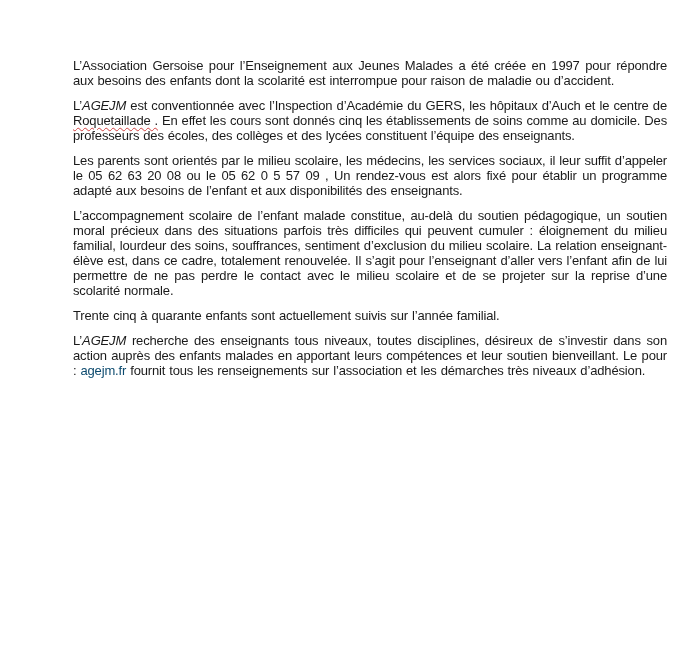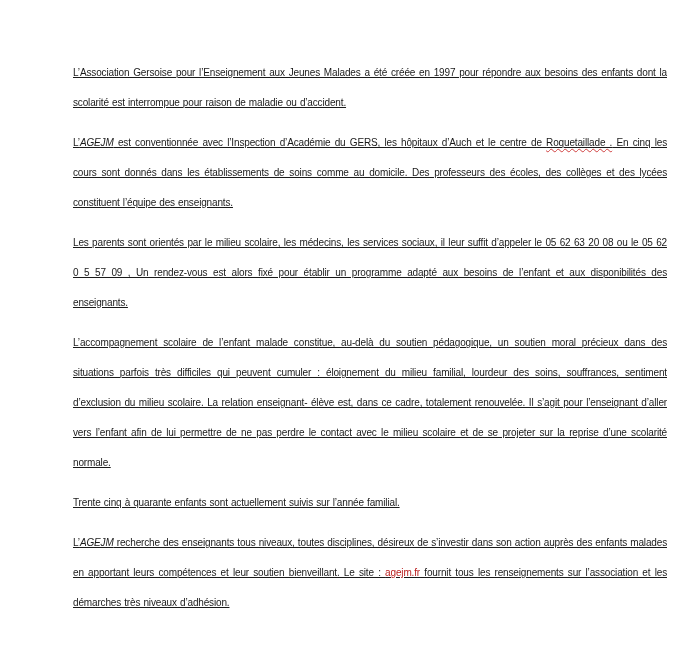--- a/index.html
+++ b/index.html
@@ -12,43 +12,43 @@
   .title {
     font-size: 17.5px; line-height: 27px; font-weight: bold; font-style: italic;
     margin: 0 0 14px 0; letter-spacing: 0.1px; text-align: justify;
   }
   .title .brand {
     color: #b8383c; font-style: normal; font-weight: bold; font-size: 14.5px;
     letter-spacing: -0.3px; padding-left: 2px;
   }
   .title .rest { color: #111; }
   p.para {
-    font-size: 10px; line-height: 30px; margin: 0 0 10px 0;
-    text-align: justify; letter-spacing: -0.15px; word-spacing: 0.5px; text-decoration: underline;
+    font-size: 13px; line-height: 15px; margin: 0 0 10px 0;
+    text-align: justify; letter-spacing: -0.15px; word-spacing: 0.5px;
   }
   .italic { font-style: italic; }
   .squiggle {
     text-decoration: underline wavy #d04040; text-decoration-thickness: 1px;
     text-underline-offset: 2px;
   }
-  .link { color: #b91c1c; text-decoration: none; }
+  .link { color: #0c4a6e; text-decoration: none; }
 </style>
 </head>
 <body>
 
 <div class="page">
 
   <p class="para">L’Association Gersoise pour l’Enseignement aux Jeunes Malades a été créée en 1997 pour répondre aux besoins des enfants  dont la scolarité est interrompue pour raison de maladie ou d’accident.</p>
 
   <p class="para">
-    <span>L’</span><span class="italic">AGEJM</span><span> est conventionnée avec l’Inspection d’Académie du GERS, les hôpitaux d’Auch et le centre de </span><span class="squiggle">Roquetaillade .</span><span> En cinq les cours sont donnés dans les établissements de soins comme au domicile. Des professeurs des écoles, des collèges et des lycées  constituent  l’équipe des enseignants.</span>
+    <span>L’</span><span class="italic">AGEJM</span><span> est conventionnée avec l’Inspection d’Académie du GERS, les hôpitaux d’Auch et le centre de </span><span class="squiggle">Roquetaillade .</span><span> En effet les cours sont donnés cinq les établissements de soins comme au domicile. Des professeurs des écoles, des collèges et des lycées  constituent  l’équipe des enseignants.</span>
   </p>
 
   <p class="para">Les parents sont orientés par le milieu scolaire, les médecins, les services sociaux, il leur suffit d’appeler le 05 62 63 20 08 ou le  05 62 0 5 57 09 , Un rendez-vous est alors fixé pour établir un programme adapté aux besoins de l’enfant et aux disponibilités des enseignants.</p>
 
   <p class="para">L’accompagnement scolaire de l’enfant malade constitue, au-delà du  soutien pédagogique, un soutien moral précieux dans des situations parfois très difficiles qui peuvent cumuler : éloignement du milieu familial, lourdeur des soins,  souffrances, sentiment d’exclusion du milieu scolaire. La relation enseignant- élève est, dans ce cadre,  totalement renouvelée. Il s’agit pour l’enseignant d’aller vers l’enfant afin de  lui  permettre de ne pas perdre le contact avec le milieu scolaire et de se projeter  sur la reprise d’une scolarité normale.</p>
 
   <p class="para">Trente cinq à quarante enfants sont actuellement suivis sur l’année familial.</p>
 
   <p class="para">
-    <span>L’</span><span class="italic">AGEJM</span><span> recherche des enseignants tous niveaux, toutes disciplines, désireux de s’investir dans son action auprès des enfants malades en apportant leurs compétences et leur soutien bienveillant. Le site : </span><a class="link">agejm.fr</a><span> fournit tous les renseignements sur l’association et les démarches très niveaux d’adhésion.</span>
+    <span>L’</span><span class="italic">AGEJM</span><span> recherche des enseignants tous niveaux, toutes disciplines, désireux de s’investir dans son action auprès des enfants malades en apportant leurs compétences et leur soutien bienveillant. Le pour : </span><a class="link">agejm.fr</a><span> fournit tous les renseignements sur l’association et les démarches très niveaux d’adhésion.</span>
   </p>
 </div>
 
 </body></html>

